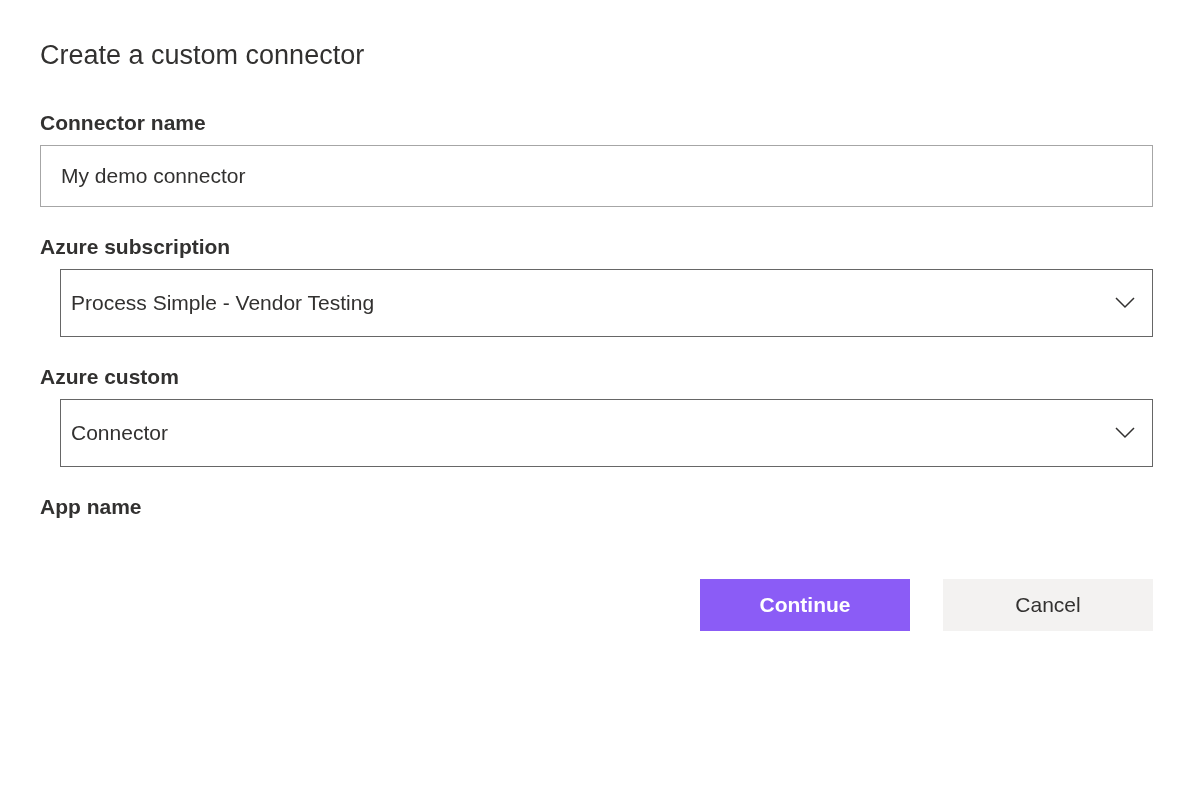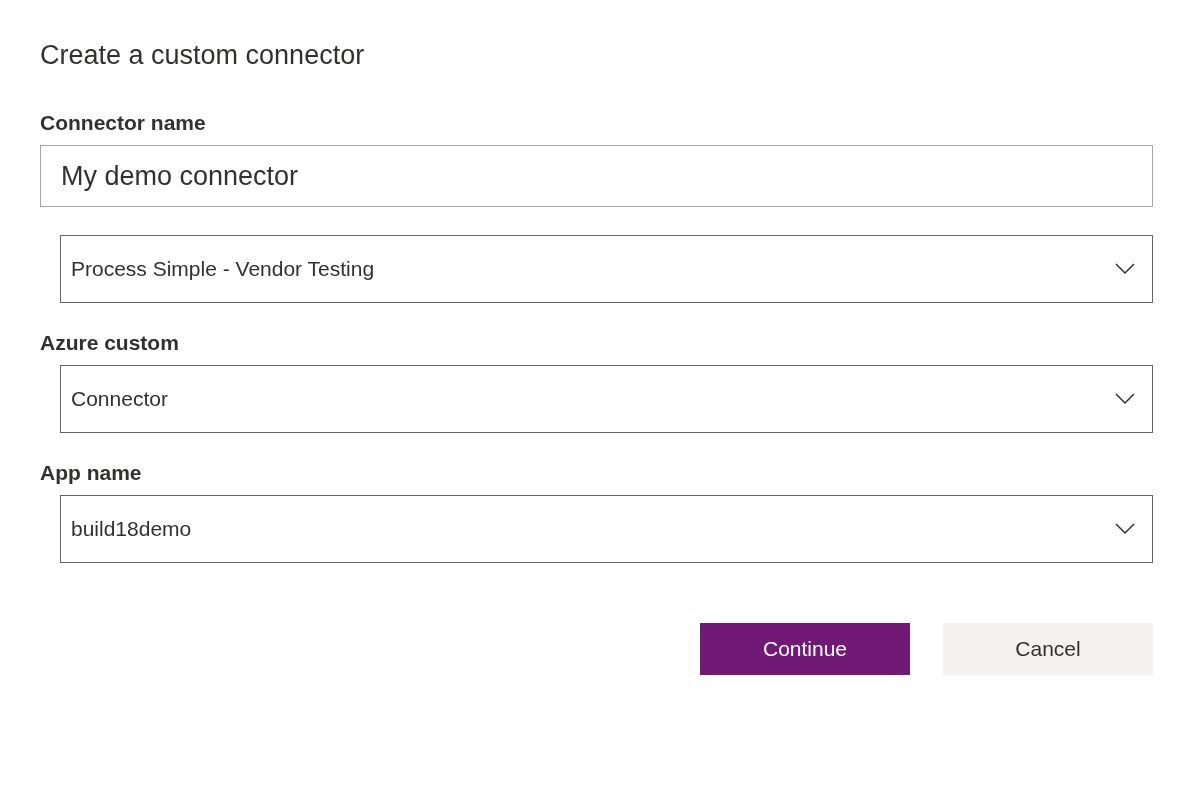--- a/index.html
+++ b/index.html
@@ -26,21 +26,21 @@
       display: block;
       font-size: 21px;
       font-weight: 700;
       color: #323130;
       margin-bottom: 10px;
     }
     .text-input {
       width: 100%;
       height: 62px;
       padding: 0 20px;
-      font-size: 27px;
+      font-size: 21px;
       font-family: inherit;
       color: #323130;
       border: 1px solid #a6a6a6;
       background: #ffffff;
       outline: none;
     }
     .select-wrapper {
       position: relative;
       width: 100%;
       padding-left: 20px;
@@ -81,42 +81,43 @@
       height: 52px;
       font-size: 21px;
       font-family: inherit;
       border: none;
       cursor: pointer;
       display: flex;
       align-items: center;
       justify-content: center;
     }
     .btn-primary {
-      background: #701a75;
+      background: #8b5cf6;
       color: #ffffff;
-      font-weight: 400;
+      font-weight: 700;
     }
     .btn-secondary {
       background: #f3f2f1;
       color: #323130;
       font-weight: 400;
       margin-left: 21px;
     }
   </style>
 </head>
 <body>
 
 <h1 class="dialog-title">Create a custom connector</h1>
 
 <div class="form-group">
   <label class="form-label">Connector name</label>
   <input type="text" class="text-input" value="My demo connector" style="">
 </div>
 
 <div class="form-group">
+  <label class="form-label">Azure subscription</label>
   <div class="select-wrapper">
     <button class="select-input">
       <span>Process Simple - Vendor Testing</span>
     </button>
     <svg class="chevron-icon" viewBox="0 0 20 12">
       <path d="M1 1 L10 10 L19 1" stroke="#323130" stroke-width="1.5" fill="none"></path>
     </svg>
   </div>
 </div>
 
@@ -127,26 +128,18 @@
       <span>Connector</span>
     </button>
     <svg class="chevron-icon" viewBox="0 0 20 12">
       <path d="M1 1 L10 10 L19 1" stroke="#323130" stroke-width="1.5" fill="none"></path>
     </svg>
   </div>
 </div>
 
 <div class="form-group">
   <label class="form-label">App name</label>
-  <div class="select-wrapper">
-    <button class="select-input">
-      <span>build18demo</span>
-    </button>
-    <svg class="chevron-icon" viewBox="0 0 20 12">
-      <path d="M1 1 L10 10 L19 1" stroke="#323130" stroke-width="1.5" fill="none"></path>
-    </svg>
-  </div>
 </div>
 
 <div class="button-row">
   <button class="btn btn-primary">Continue</button>
   <button class="btn btn-secondary">Cancel</button>
 </div>
 
 </body></html>

